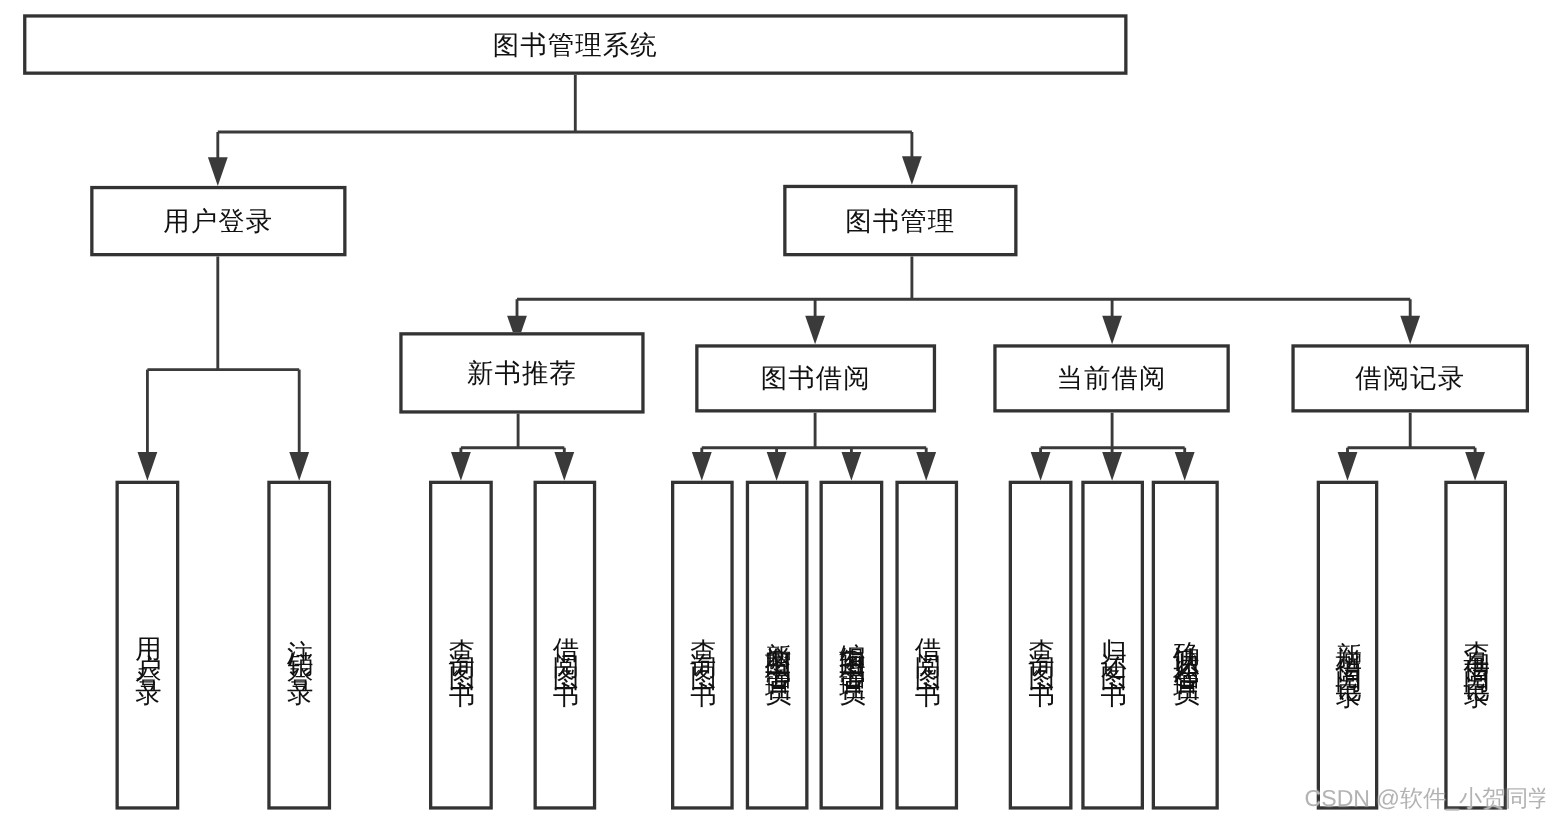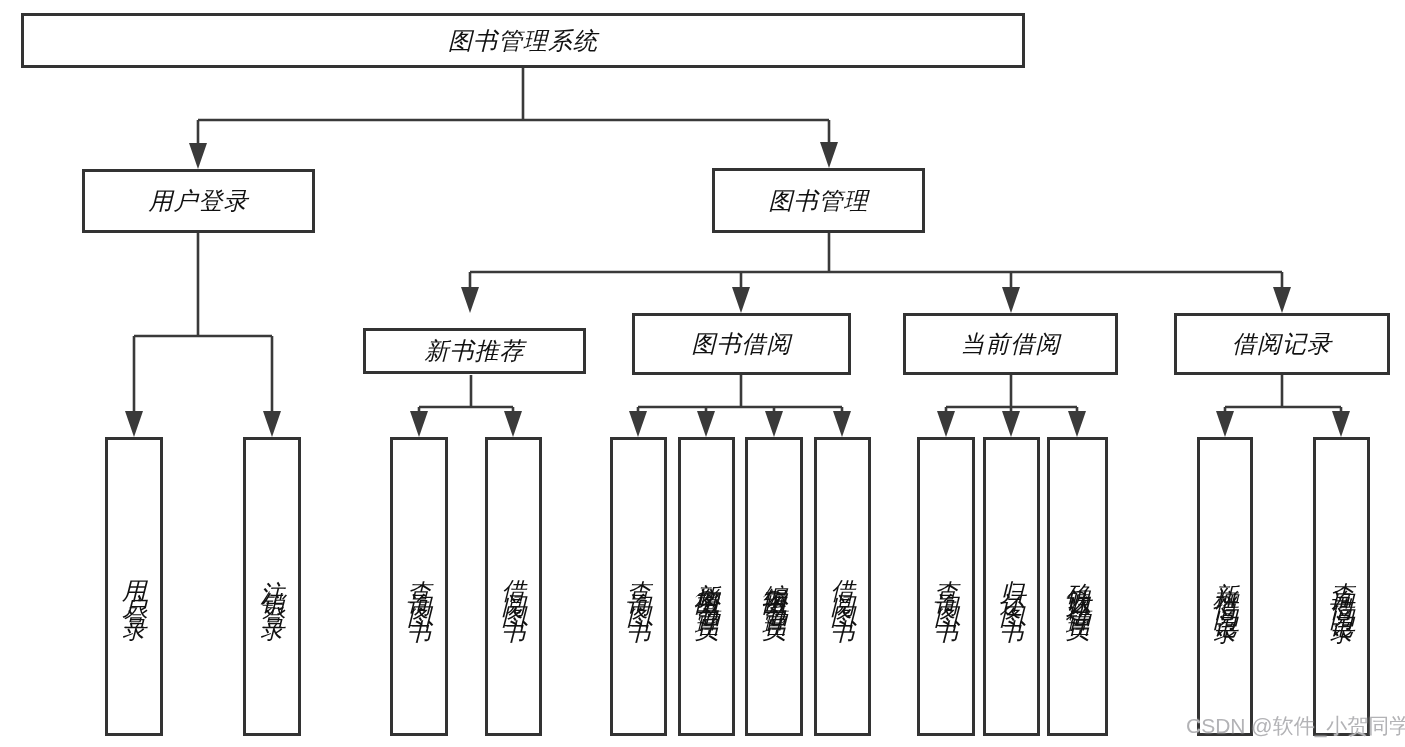--- a/index.html
+++ b/index.html
@@ -3,21 +3,21 @@
 <meta charset="utf-8">
 <style>
   html,body{margin:0;padding:0;background:#ffffff;}
   body{font-family:"Liberation Sans","DejaVu Sans",sans-serif;}
   .canvas{position:relative;width:1405px;height:747px;background:#ffffff;overflow:hidden;}
   .connectors{position:absolute;left:0;top:0;z-index:1;}
   .cline{fill:none;stroke:#3a3a3a;stroke-width:2.6;}
   .aline{stroke:#3a3a3a;stroke-width:2.6;}
   .ahead{fill:#3a3a3a;stroke:none;}
   .node{position:absolute;box-sizing:border-box;border:3px solid #333333;background:#ffffff;
-        display:flex;align-items:center;justify-content:center;color:#111111;z-index:2;font-style:italic;}
+        display:flex;align-items:center;justify-content:center;color:#111111;z-index:2;}
   .nodeH{font-size:24px;letter-spacing:1px;white-space:nowrap;}
   .nodeV{font-size:24px;}
   .nodeV span{writing-mode:vertical-rl;text-orientation:mixed;letter-spacing:13px;line-height:1;}
   .nodeV.med span{letter-spacing:8px;}
   .nodeV.long span{letter-spacing:5px;}
   .watermark{position:absolute;left:1186px;top:712px;z-index:3;font-size:21px;color:#b3b3b6;
              white-space:nowrap;text-shadow:0 0 2px #ffffff;}
 </style>
 </head>
 <body>
@@ -79,21 +79,21 @@
     <span>图书管理系统</span>
   </div>
 
   <div class="node nodeH" style="left:82px;top:169px;width:233px;height:64px;">
     <span>用户登录</span>
   </div>
   <div class="node nodeH" style="left:712px;top:168px;width:213px;height:65px;">
     <span>图书管理</span>
   </div>
 
-  <div class="node nodeH" style="left:363px;top:328px;width:223px;height:46px;">
+  <div class="node nodeH" style="left:363px;top:302px;width:223px;height:74px;">
     <span>新书推荐</span>
   </div>
   <div class="node nodeH" style="left:632px;top:313px;width:219px;height:62px;">
     <span>图书借阅</span>
   </div>
   <div class="node nodeH" style="left:903px;top:313px;width:215px;height:62px;">
     <span>当前借阅</span>
   </div>
   <div class="node nodeH" style="left:1174px;top:313px;width:216px;height:62px;">
     <span>借阅记录</span>

